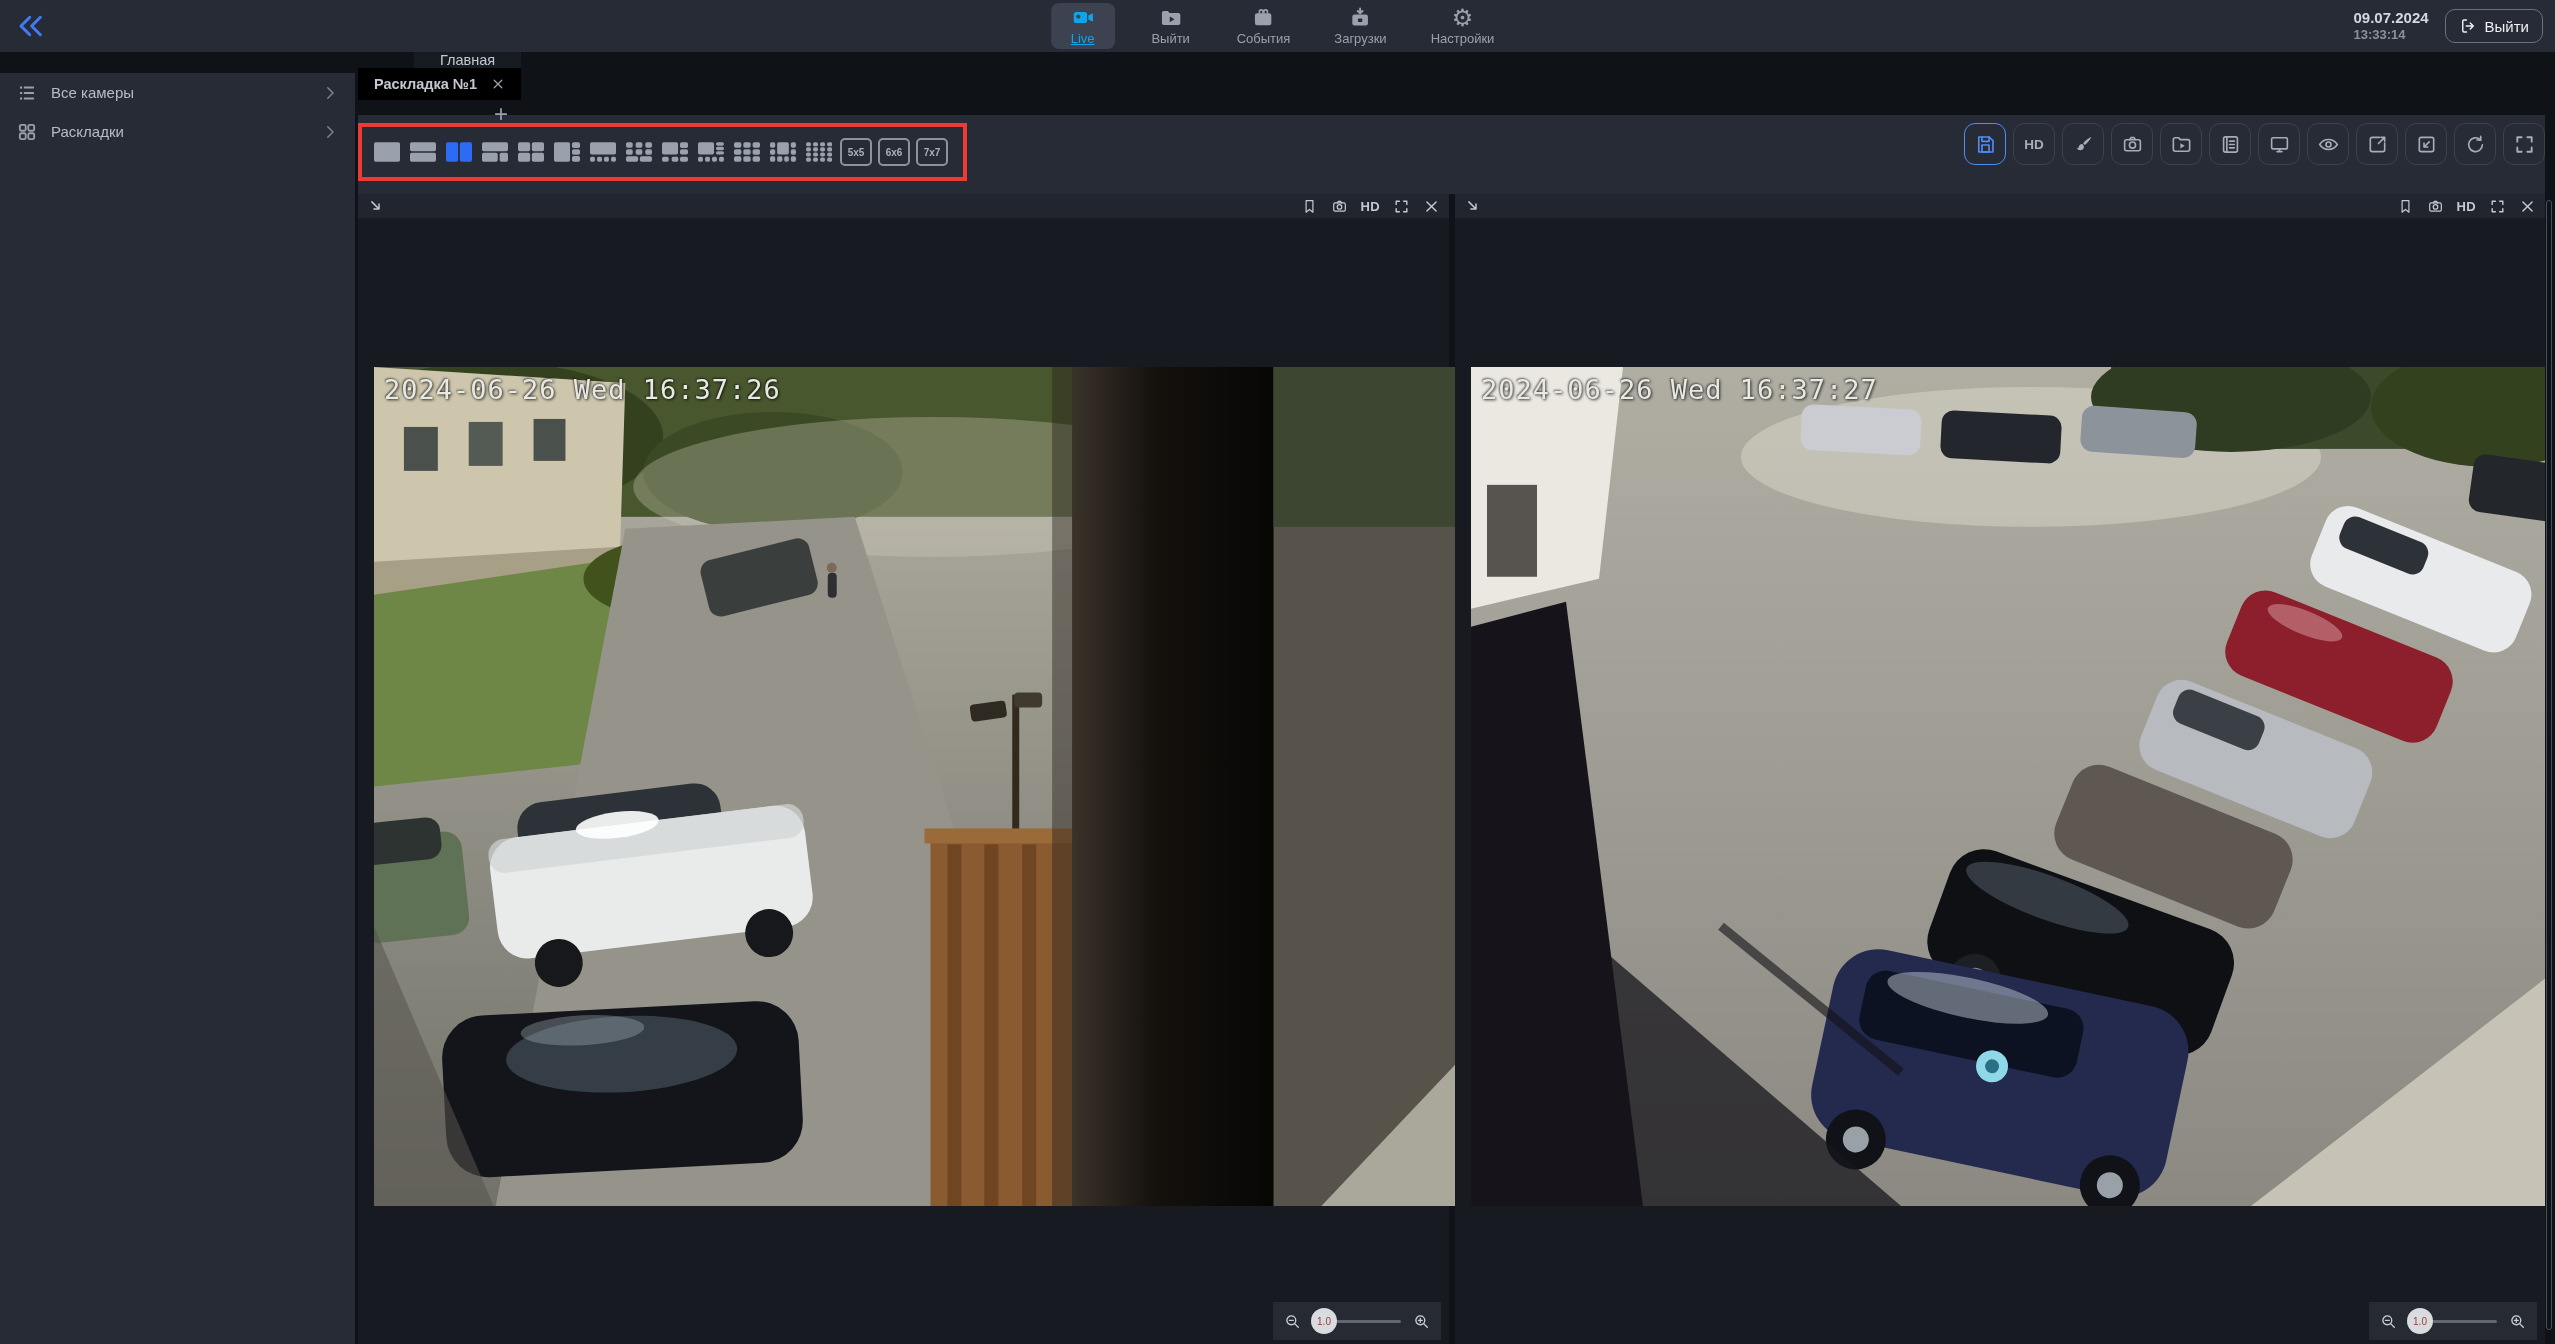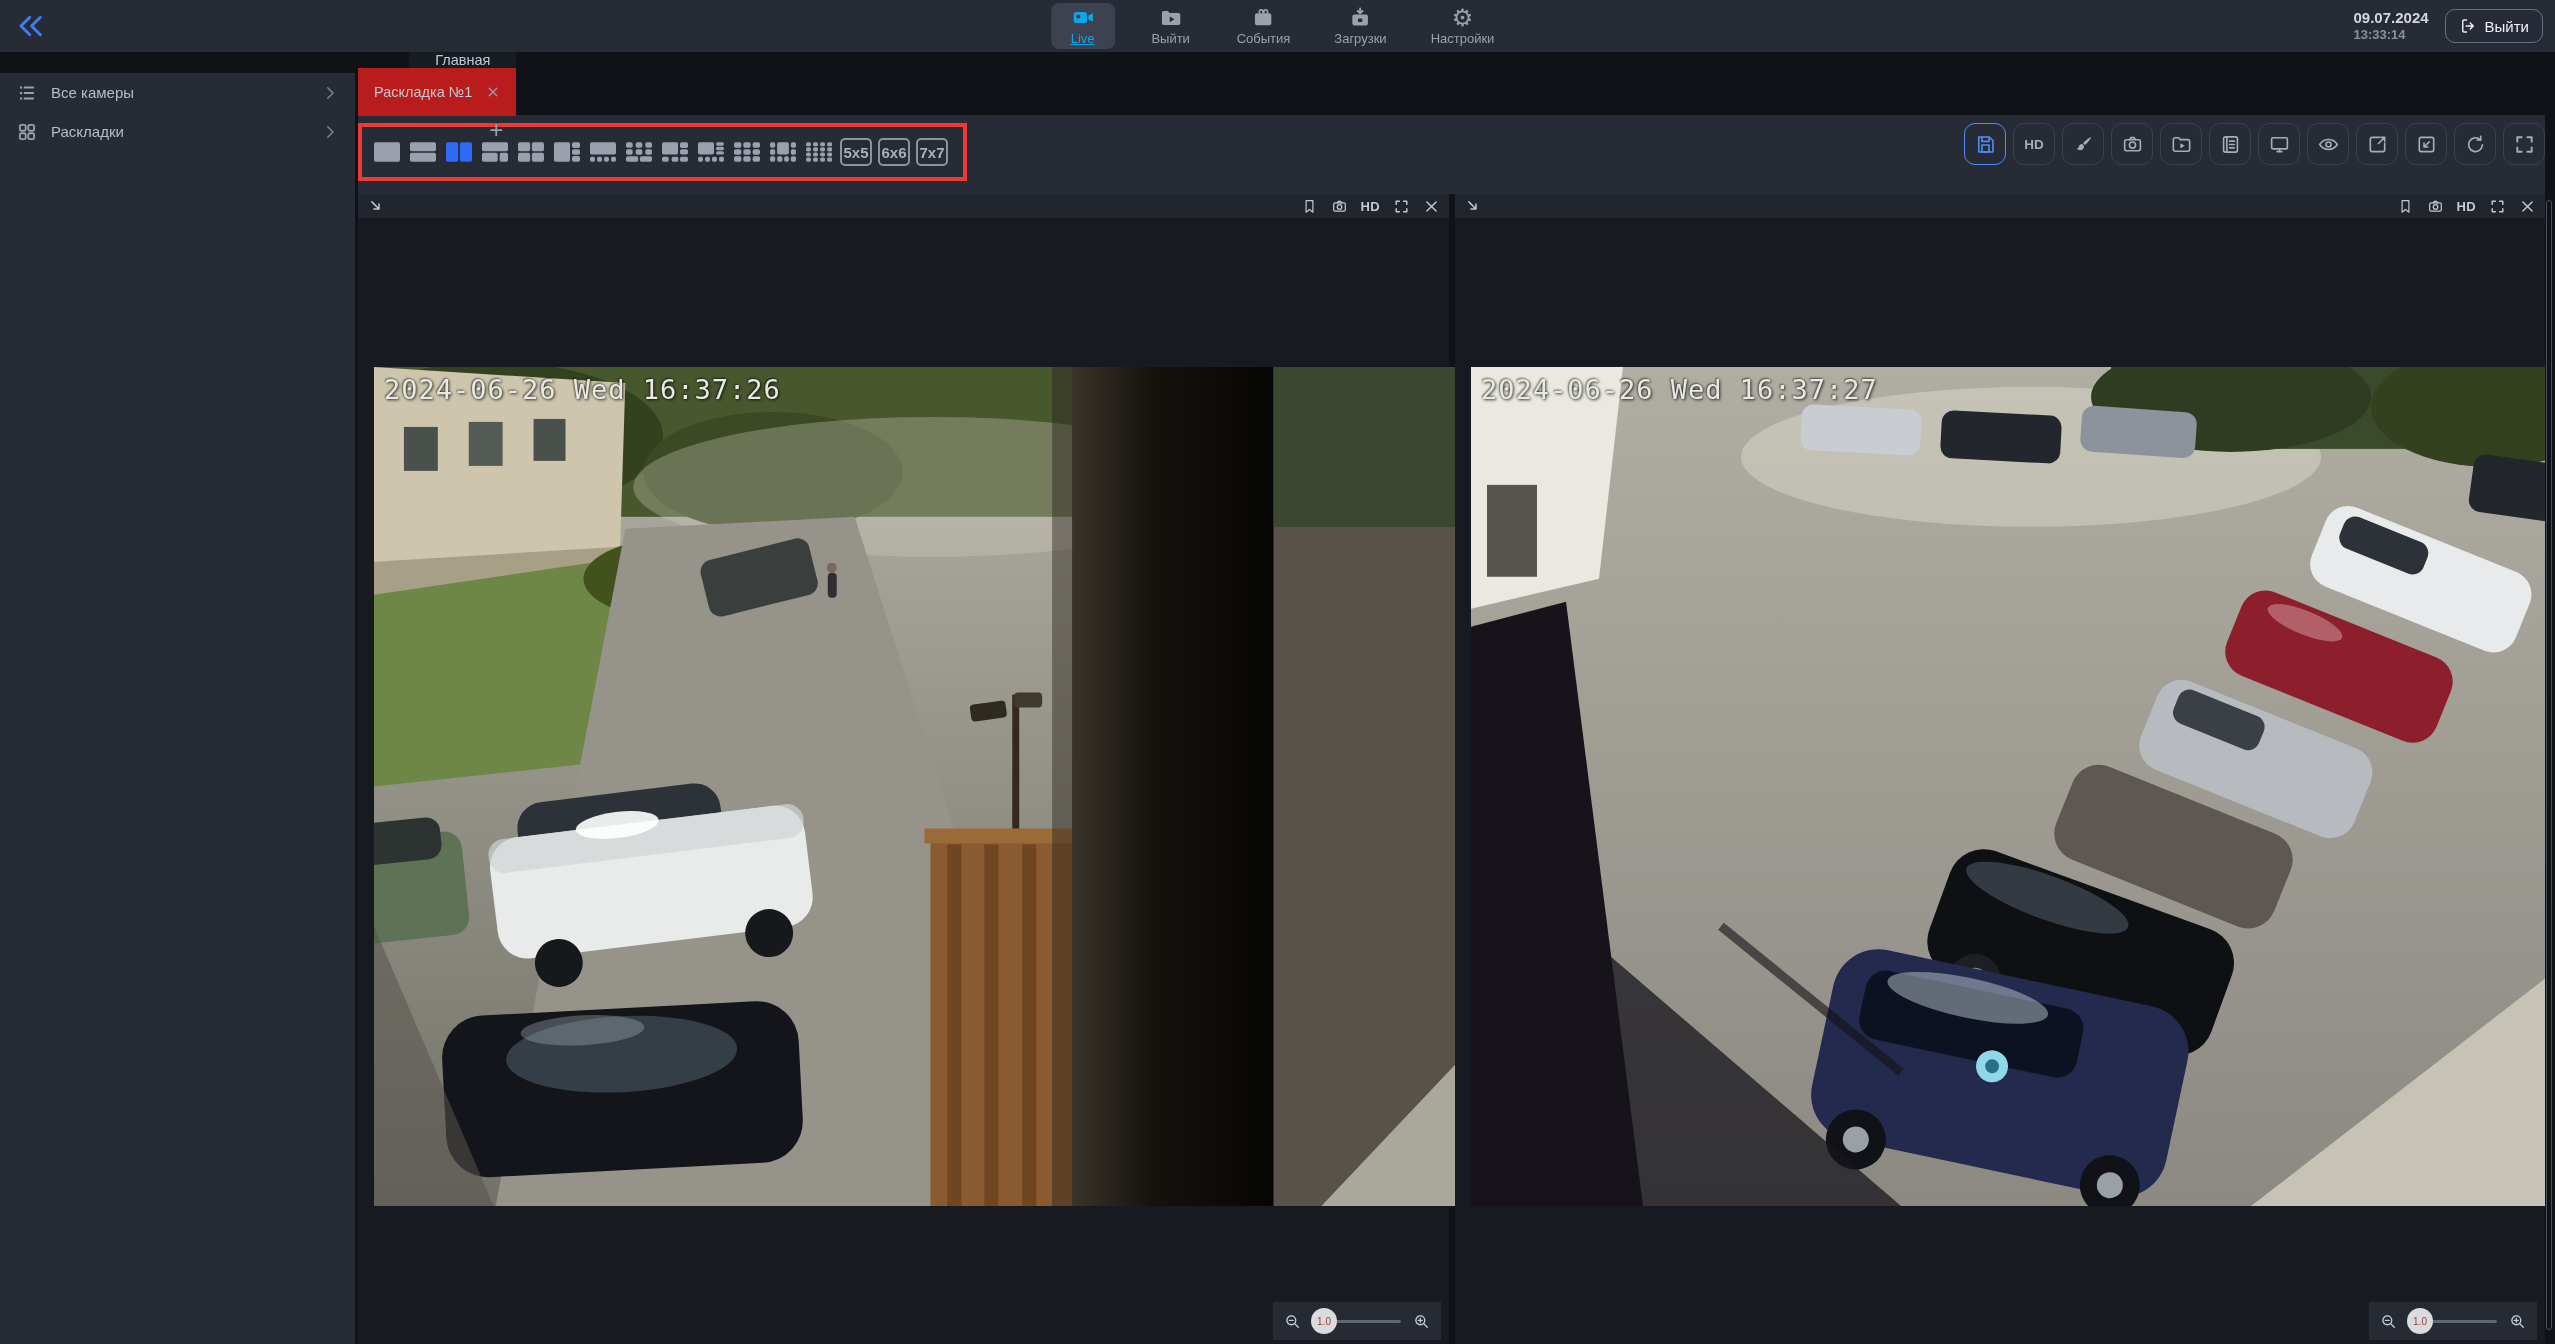--- a/index.html
+++ b/index.html
@@ -31,34 +31,34 @@
   .side-item{height:39px;display:flex;align-items:center;gap:13px;padding:0 16px;color:#b7bcc5;font-size:15px;}
   .side-item .sicon{width:22px;height:22px;color:#9aa1ac;}
   .side-chevron{margin-left:auto;width:18px;height:18px;color:#7d838e;}
   .new-layout{position:absolute;left:0;bottom:8px;width:355px;display:flex;flex-direction:column;align-items:center;gap:5px;color:#a9afba;}
   .new-layout .glyph{width:26px;height:26px;color:#a9afba;}
   .new-layout .lbl{width:120px;text-align:center;font-size:14px;line-height:1.3;}
 
   
   .tabs{position:absolute;left:358px;top:52px;height:63px;display:flex;align-items:flex-end;z-index:6;flex-direction:column;}
   .tab{height:40px;display:flex;align-items:center;padding:0 26px;font-size:14.5px;color:#c3c8d0;background:#171b22;}
-  .tab.active{background:#b91c1c;padding:16px 16px;}
+  .tab.active{background:#000000;padding:8px 16px;font-weight:bold;}
   .tab .close{margin-left:14px;width:14px;height:14px;color:#9aa0ab;}
   .tab-add{height:40px;display:flex;align-items:center;padding:0 13px;color:#9aa0ab;font-size:24px;font-weight:300;}
 
   
   .toolbar-row{position:absolute;left:358px;top:115px;width:2197px;height:79px;background:#262b35;z-index:5;}
   .layout-box{position:absolute;left:0;top:8px;width:609px;height:58px;border:4px solid #ee3a34;
               box-sizing:border-box;display:flex;align-items:center;padding-left:10px;gap:6px;}
   .layout-opt{width:30px;height:26px;display:flex;align-items:center;justify-content:center;flex:0 0 auto;}
   .layout-opt svg{width:26px;height:20px;}
   .layout-opt svg rect{fill:#9aa1ac;}
   .layout-opt.active svg rect{fill:#2e6bf5;}
   .layout-opt.labeled{width:28px;height:24px;border:2px solid #8d939e;border-radius:5px;
-                      font-size:15px;font-weight:700;color:#aab1bb;}
+                      font-size:10px;font-weight:700;color:#aab1bb;}
   .view-toolbar{position:absolute;right:10px;top:8px;display:flex;gap:7px;}
   .tool-btn{width:42px;height:42px;border:1.5px solid #3b414e;border-radius:11px;color:#a6adb8;
             display:flex;align-items:center;justify-content:center;box-sizing:border-box;}
   .tool-btn.active{border-color:#4f8df7;color:#4f8df7;}
   .tool-btn svg{width:23px;height:23px;}
   .tool-label{font-size:13.5px;font-weight:600;}
 
   
   .tile{position:absolute;top:194px;height:1150px;background:#171a20;z-index:3;}
   .tile1{left:358px;width:1091px;}

